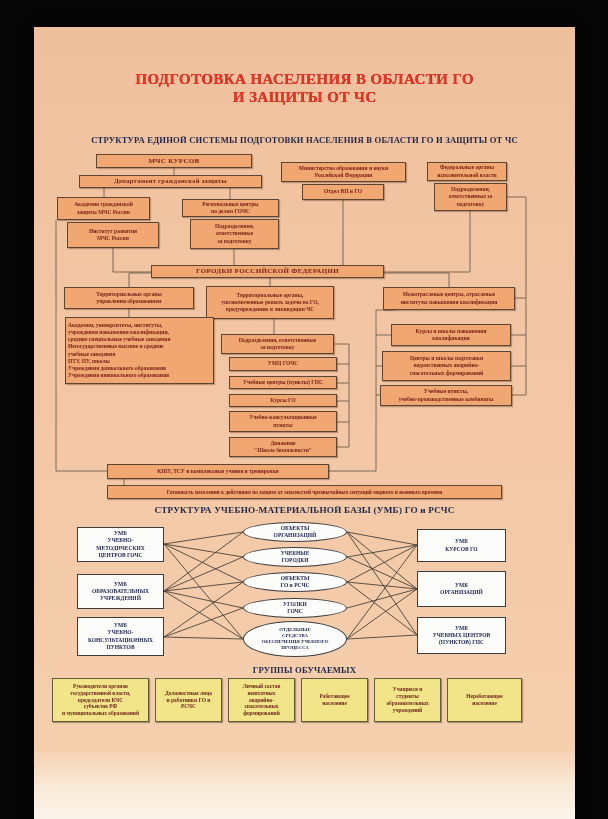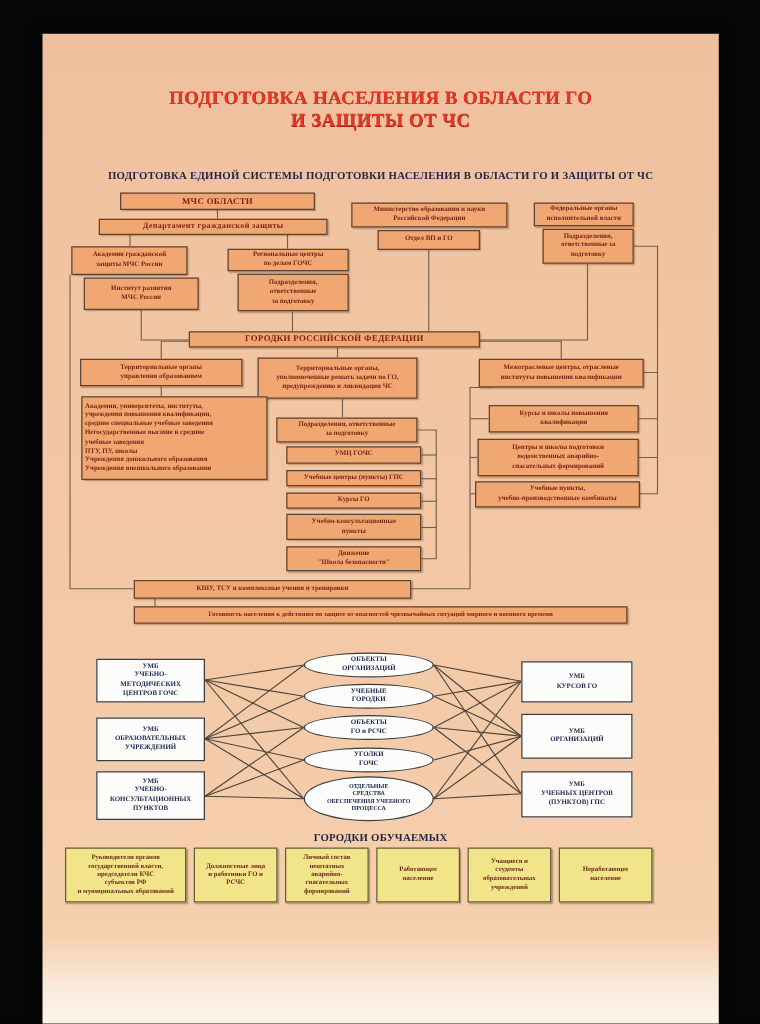--- a/index.html
+++ b/index.html
@@ -27,22 +27,23 @@
 </head>
 <body>
 
 <div class="stage">
   <div class="poster">
 
     <div class="abs title" style="top:44px;">ПОДГОТОВКА НАСЕЛЕНИЯ В ОБЛАСТИ ГО</div>
     <div class="abs title" style="top:62px;">И ЗАЩИТЫ ОТ ЧС</div>
 
 
-    <div class="abs sechdr" style="top:108px;">ПОДГОТОВКА ЕДИНОЙ СИСТЕМЫ ПОДГОТОВКИ НАСЕЛЕНИЯ В ОБЛАСТИ ГО И ЗАЩИТЫ ОТ ЧС</div>
-    <div class="abs sechdr" style="top:638px;">ГОРОДКИ ОБУЧАЕМЫХ</div>
+    <div class="abs sechdr" style="top:108px;">СТРУКТУРА ЕДИНОЙ СИСТЕМЫ ПОДГОТОВКИ НАСЕЛЕНИЯ В ОБЛАСТИ ГО И ЗАЩИТЫ ОТ ЧС</div>
+    <div class="abs sechdr" style="top:478px;font-size:9.2px;">СТРУКТУРА УЧЕБНО-МАТЕРИАЛЬНОЙ БАЗЫ (УМБ) ГО и РСЧС</div>
+    <div class="abs sechdr" style="top:638px;">ГРУППЫ ОБУЧАЕМЫХ</div>
 
     <svg class="wires" width="541" height="749">
         <polyline points="140,140 140,148" fill="none" stroke="#6e5f4e" stroke-width="0.9"></polyline>
         <polyline points="70,161 70,170" fill="none" stroke="#6e5f4e" stroke-width="0.9"></polyline>
         <polyline points="196,161 196,172" fill="none" stroke="#6e5f4e" stroke-width="0.9"></polyline>
         <polyline points="79,221 79,245 117,245" fill="none" stroke="#6e5f4e" stroke-width="0.9"></polyline>
         <polyline points="200,222 200,238" fill="none" stroke="#6e5f4e" stroke-width="0.9"></polyline>
         <polyline points="309,173 309,238" fill="none" stroke="#6e5f4e" stroke-width="0.9"></polyline>
         <polyline points="436,184 436,245 350,245" fill="none" stroke="#6e5f4e" stroke-width="0.9"></polyline>
         <polyline points="117,246 95,246 95,260" fill="none" stroke="#6e5f4e" stroke-width="0.9"></polyline>
@@ -84,21 +85,21 @@
         <line x1="313" y1="505" x2="383" y2="562" stroke="#4a4238" stroke-width="0.9"></line>
         <line x1="313" y1="530" x2="383" y2="562" stroke="#4a4238" stroke-width="0.9"></line>
         <line x1="313" y1="555" x2="383" y2="562" stroke="#4a4238" stroke-width="0.9"></line>
         <line x1="313" y1="581" x2="383" y2="562" stroke="#4a4238" stroke-width="0.9"></line>
         <line x1="313" y1="612" x2="383" y2="562" stroke="#4a4238" stroke-width="0.9"></line>
         <line x1="313" y1="505" x2="383" y2="608" stroke="#4a4238" stroke-width="0.9"></line>
         <line x1="313" y1="555" x2="383" y2="608" stroke="#4a4238" stroke-width="0.9"></line>
         <line x1="313" y1="612" x2="383" y2="608" stroke="#4a4238" stroke-width="0.9"></line>
       </svg>
     <div id="boxes">
-        <div class="abs box obox hdr" style="left: 62px; top: 127px; width: 156px; height: 14px; font-size: 7px;">МЧС ОБЛАСТИ</div>
+        <div class="abs box obox hdr" style="left: 62px; top: 127px; width: 156px; height: 14px; font-size: 7px;">МЧС КУРСОВ</div>
         <div class="abs box obox hdr" style="left: 45px; top: 148px; width: 183px; height: 13px; font-size: 6.5px;">Департамент гражданской защиты</div>
         <div class="abs box obox " style="left: 23px; top: 170px; width: 93px; height: 23px; font-size: 5.5px;">Академия гражданской
 защиты МЧС России</div>
         <div class="abs box obox " style="left: 33px; top: 195px; width: 92px; height: 26px; font-size: 5.5px;">Институт развития
 МЧС России</div>
         <div class="abs box obox " style="left: 148px; top: 172px; width: 97px; height: 18px; font-size: 5.5px;">Региональные центры
 по делам ГОЧС</div>
         <div class="abs box obox " style="left: 156px; top: 192px; width: 89px; height: 30px; font-size: 5.5px;">Подразделения,
 ответственные
 за подготовку</div>

